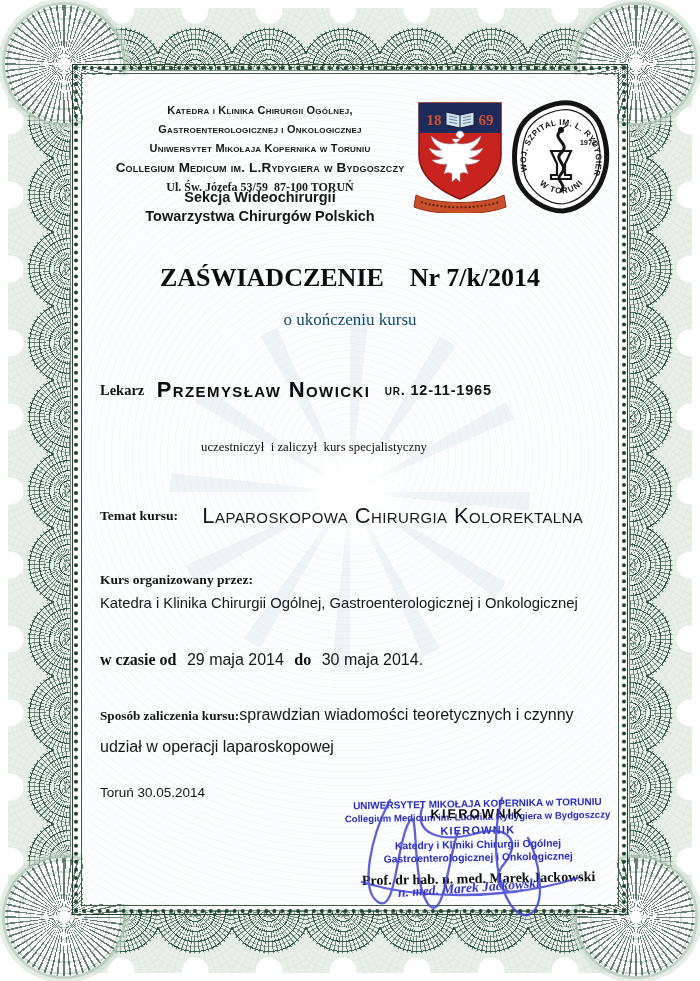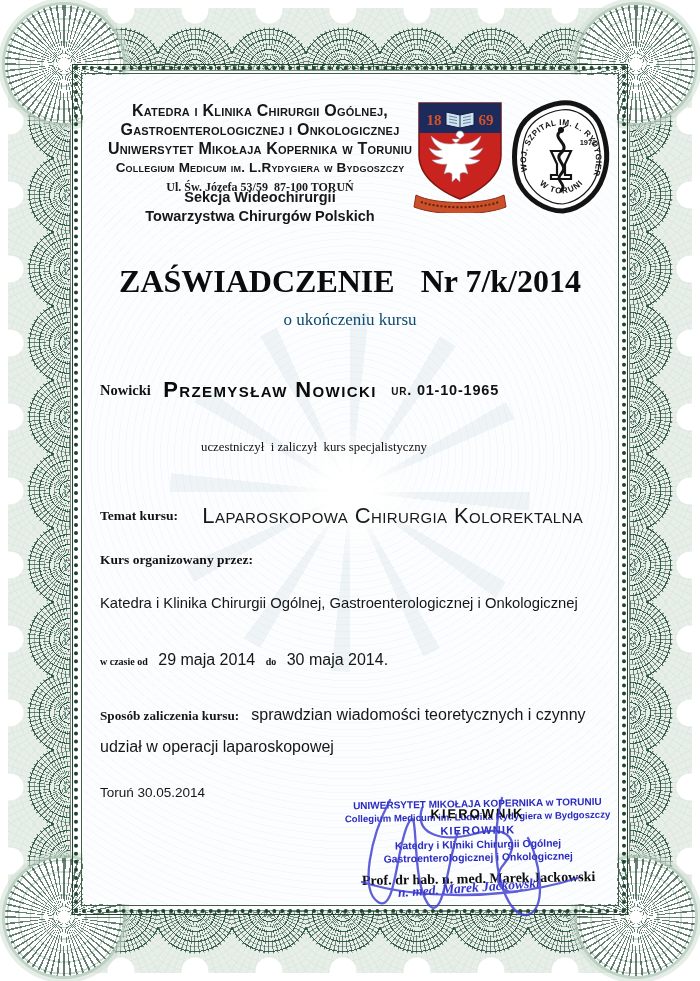--- a/index.html
+++ b/index.html
@@ -57,49 +57,49 @@
     background-image:
       radial-gradient(circle,rgba(255,255,255,1) 0 16px,rgba(255,255,255,0) 70px),
       repeating-conic-gradient(rgba(173,196,210,.16) 0deg 6deg,rgba(255,255,255,0) 6deg 30deg);}
 
   
   .abs{position:absolute;z-index:5;}
   .serif{font-family:"Liberation Serif",serif;}
   .pre{white-space:pre-wrap;}
 
   .inst-block{left:97px;top:101px;width:326px;text-align:center;}
-  .inst-line{font-weight:700;font-size:16px;line-height:19px;font-variant:small-caps;letter-spacing:.2px;color:#161616;}
+  .inst-line{font-weight:700;font-size:11px;line-height:19px;font-variant:small-caps;letter-spacing:.2px;color:#161616;}
   .inst-line-sm{font-size:13.5px;}
   .inst-address{font-family:"Liberation Serif",serif;font-weight:700;font-size:12px;margin-top:3px;color:#1a1a1a;}
   .section-block{left:97px;top:188px;width:326px;text-align:center;font-weight:700;font-size:14.5px;line-height:19px;color:#161616;}
 
   .title-line{left:83px;top:263px;width:534px;text-align:center;font-family:"Liberation Serif",serif;
-    font-weight:700;font-size:32px;color:#0c0c0c;}
+    font-weight:700;font-size:26px;color:#0c0c0c;}
   .title-num{margin-left:26px;}
   .subtitle{left:83px;top:310px;width:534px;text-align:center;font-family:"Liberation Serif",serif;font-size:17px;color:#0c4a6e;}
 
   .holder-line{left:100px;top:377px;width:510px;white-space:nowrap;}
   .holder-label{font-family:"Liberation Serif",serif;font-weight:700;font-size:14.5px;vertical-align:2px;}
   .holder-name{font-weight:700;font-size:22px;font-variant:small-caps;letter-spacing:1.4px;margin-left:8px;color:#0b0b0b;}
   .holder-birth{font-weight:700;font-size:14.5px;font-variant:small-caps;letter-spacing:.8px;margin-left:10px;vertical-align:2px;}
   .statement{left:83px;top:440px;width:462px;text-align:center;font-family:"Liberation Serif",serif;font-weight:400;font-size:12.8px;}
 
   .topic-line{left:100px;top:503px;width:515px;white-space:nowrap;}
   .topic-label{font-family:"Liberation Serif",serif;font-weight:700;font-size:13.5px;vertical-align:3px;text-align:center;}
   .topic-text{font-size:22px;font-variant:small-caps;letter-spacing:.4px;margin-left:20px;color:#191919;}
 
-  .org-label{left:100px;top:552px;font-family:"Liberation Serif",serif;font-weight:700;font-size:13.5px;}
+  .org-label{left:100px;top:572px;font-family:"Liberation Serif",serif;font-weight:700;font-size:13.5px;}
   .org-line1{left:100px;top:595px;width:515px;font-size:14.8px;color:#161616;}
   .org-line2{left:100px;top:623px;width:515px;font-weight:700;font-size:14.8px;font-variant:small-caps;letter-spacing:.2px;color:#121212;}
   .date-line{left:100px;top:651px;width:515px;white-space:nowrap;}
-  .date-label{font-family:"Liberation Serif",serif;font-weight:700;font-size:10px;}
+  .date-label{font-family:"Liberation Serif",serif;font-weight:700;font-size:16px;}
   .date-val{font-size:16px;margin:0 6px;color:#161616;}
 
   .completion{left:100px;top:699px;width:516px;font-size:16px;line-height:31px;color:#161616;}
-  .completion-label{font-family:"Liberation Serif",serif;font-weight:700;font-size:13.2px;margin-right:12px;}
+  .completion-label{font-family:"Liberation Serif",serif;font-weight:700;font-size:13.2px;margin-right:0;}
 
   .place-date{left:100px;top:785px;font-size:13.5px;color:#161616;}
 
   
   .stamp{left:337px;top:797px;width:282px;text-align:center;transform:rotate(-1deg);color:#2b2bc0;z-index:6;}
   .stamp-l1{font-weight:700;font-size:10px;line-height:13px;}
   .stamp-l2{font-weight:700;font-size:9.6px;line-height:13px;}
   .stamp-l3{font-weight:700;font-size:11px;line-height:15px;letter-spacing:1.2px;}
   .stamp-l4{font-weight:700;font-size:10.4px;line-height:13px;}
   .kierownik-black{position:absolute;left:0;right:0;top:9px;color:#0d0d0d;font-weight:700;
@@ -185,23 +185,23 @@
     </g>
     <text x="81" y="48" font-size="7.5" font-weight="bold" fill="#141414" text-anchor="middle">1972</text>
   </svg>
 
   <div class="abs title-line">
     <span>ZAŚWIADCZENIE</span><span class="title-num">Nr 7/k/2014</span>
   </div>
   <div class="abs subtitle">o ukończeniu kursu</div>
 
   <div class="abs holder-line">
-    <span class="holder-label serif">Nowicki</span>
+    <span class="holder-label serif">Lekarz</span>
     <span class="holder-name">Przemysław Nowicki</span>
-    <span class="holder-birth">ur. 01-10-1965</span>
+    <span class="holder-birth">ur. 12-11-1965</span>
   </div>
   <div class="abs statement pre">uczestniczył  i zaliczył  kurs specjalistyczny</div>
 
   <div class="abs topic-line">
     <span class="topic-label">Temat kursu:</span>
     <span class="topic-text">Laparoskopowa Chirurgia Kolorektalna</span>
   </div>
 
   <div class="abs org-label">Kurs organizowany przez:</div>
   <div class="abs org-line1">Katedra i Klinika Chirurgii Ogólnej, Gastroenterologicznej i Onkologicznej</div>

